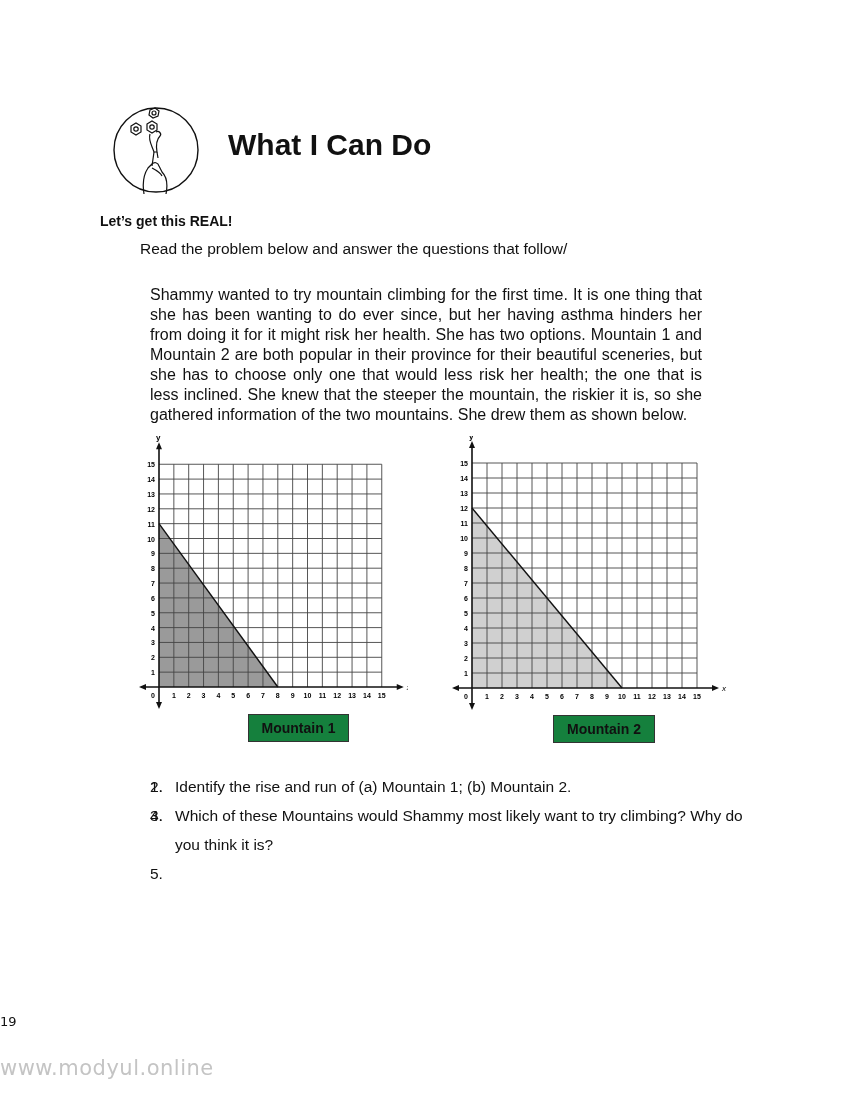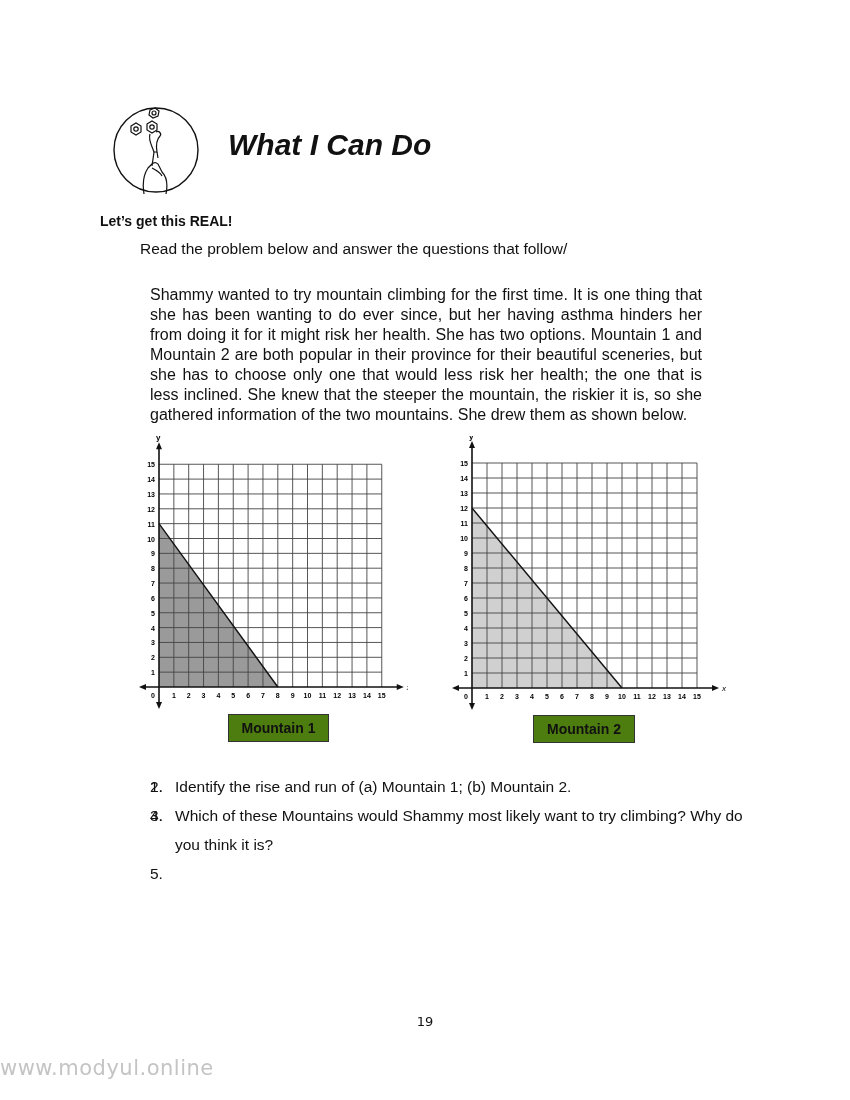--- a/index.html
+++ b/index.html
@@ -1,29 +1,29 @@
 <!DOCTYPE html>
 <html><head>
 <meta charset="utf-8">
 <style>
   html, body { margin:0; padding:0; background:#fff; }
   body { width:850px; height:1100px; position:relative; overflow:hidden; font-family:"Liberation Sans", sans-serif; color:#111; }
   .abs { position:absolute; }
   .icon-circle { left:112px; top:106px; width:88px; height:88px; }
-  .title { left:228px; top:128px; font-size:30px; font-weight:bold; font-style:italic; }
+  .title { left:228px; top:128px; font-size:30px; font-weight:bold; }
   .subhead { left:100px; top:213px; font-size:14px; font-weight:bold; }
   .instr { left:140px; top:240px; font-size:15.5px; }
   .story { left:150px; top:285px; width:552px; font-size:16px; line-height:20px; text-align:justify; }
   .chart { }
   .chart svg text { font-family:"Liberation Sans", sans-serif; }
-  .mlabel { border:1.3px solid #333; font-size:14px; font-weight:bold; text-align:center; line-height:26px; height:26px; background:#4d7c0f; }
+  .mlabel { border:1.3px solid #333; font-size:14px; font-weight:bold; text-align:center; line-height:26px; height:26px; background:#15803d;margin-left:20px; }
   .questions { left:150px; top:772px; width:610px; font-size:15.5px; margin:0; padding:0; list-style:none; }
   .questions li { position:relative; padding-left:25px; line-height:29px; }
   .questions .num { position:absolute; left:0; top:0; }
-  .pagenum { left:0; width:850px; top:1014px; text-align:center; font-size:13px; font-family:"DejaVu Sans", sans-serif; }
+  .pagenum { left:0; width:850px; top:1014px; font-size:13px; font-family:"DejaVu Sans", sans-serif; }
   .watermark { left:0; width:850px; top:1056px; font-size:21px; color:#c4c4c4; font-family:"DejaVu Sans", sans-serif; letter-spacing:0.5px; }
 </style>
 </head>
 <body>
 
 <div class="abs icon-circle">
   <svg width="88" height="88" viewBox="0 0 88 88">
     <circle cx="44" cy="44" r="42" fill="none" stroke="#111" stroke-width="1.4"></circle>
     <g fill="none" stroke="#111" stroke-width="1.2">
       <polygon points="38,4 43,2 47,5 46,10 41,12 37,9"></polygon>

